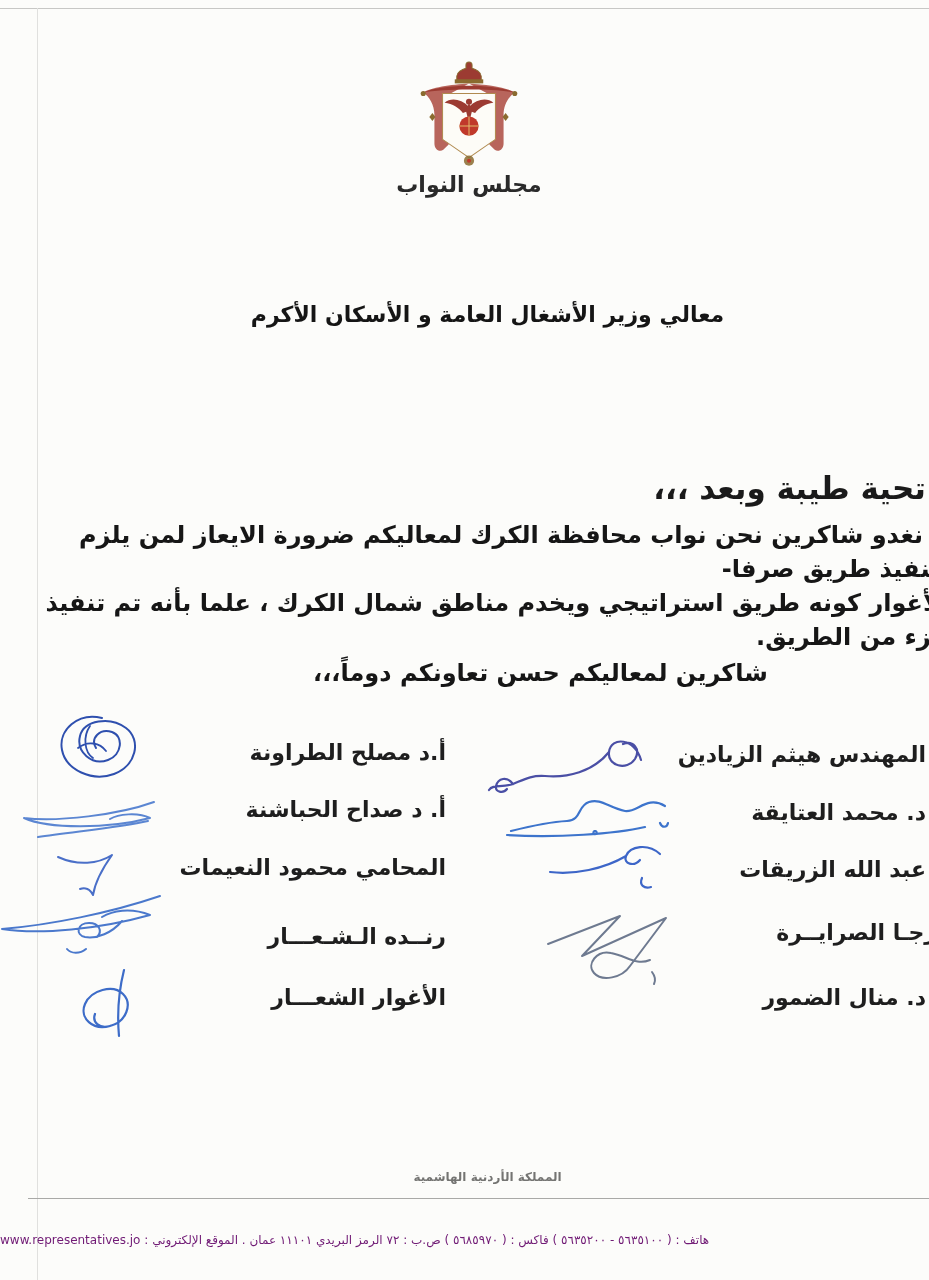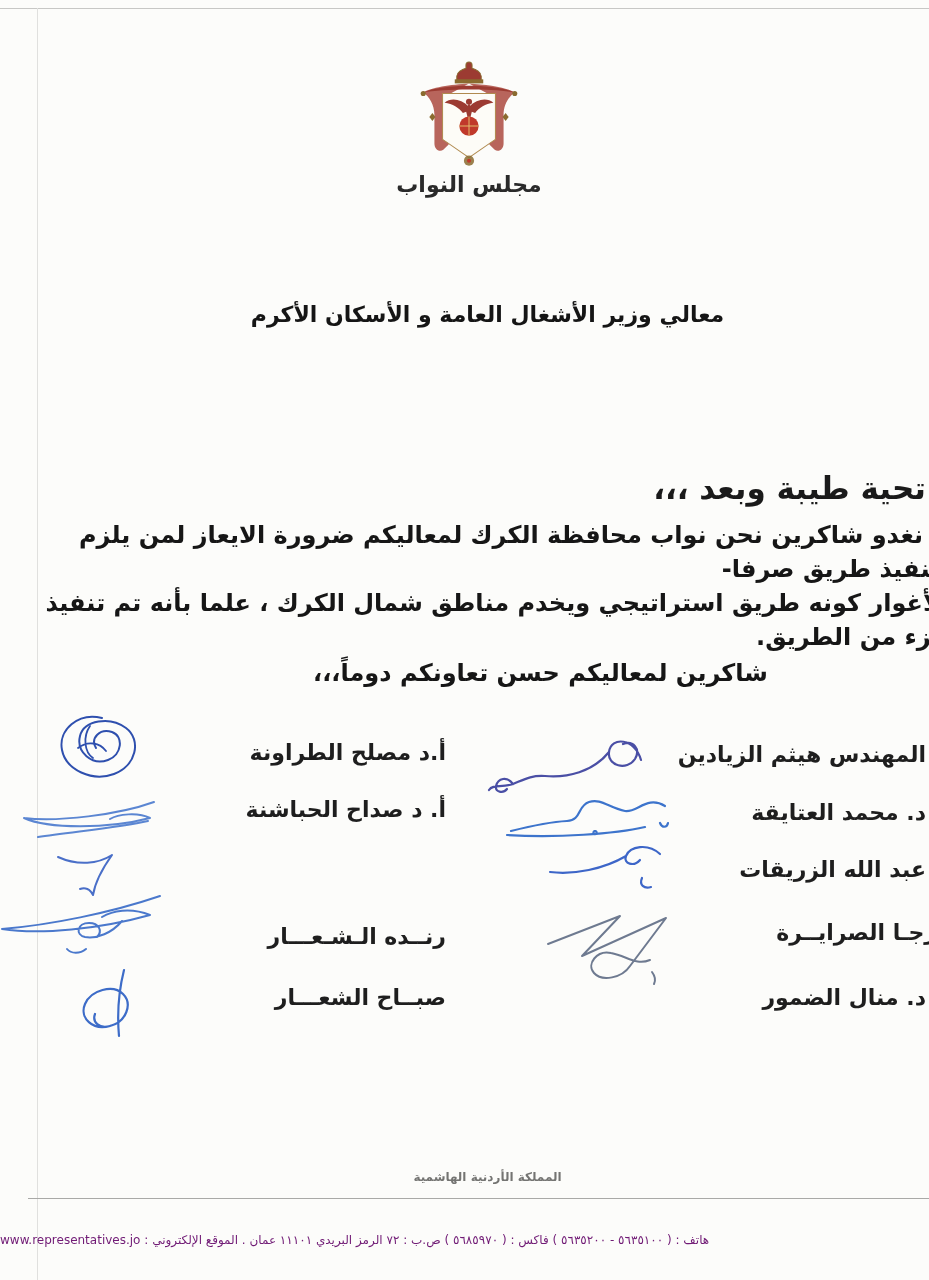--- a/index.html
+++ b/index.html
@@ -123,22 +123,23 @@
   </div>
 
   <div class="name" style="top:742px;right:49px;">المهندس هيثم الزيادين</div>
   <div class="name" style="top:800px;right:49px;">د. محمد العتايقة</div>
   <div class="name" style="top:857px;right:49px;">عبد الله الزريقات</div>
   <div class="name" style="top:920px;right:38px;">رجـا الصرايــرة</div>
   <div class="name" style="top:985px;right:49px;margin-left:24px;">د. منال الضمور</div>
 
   <div class="name" style="top:797px;right:529px;">أ. د صداح الحباشنة</div>
   <div class="name" style="top:740px;right:529px;">أ.د مصلح الطراونة</div>
+  <div class="name" style="top:855px;right:529px;">المحامي محمود النعيمات</div>
   <div class="name" style="top:924px;right:529px;">رنــده الـشـعـــار</div>
-  <div class="name" style="top:985px;right:529px;">صبــاح الشعـــار</div>
+  <div class="name" style="top:985px;right:529px;">الأغوار الشعـــار</div>
 
   <svg class="sig" style="left:483px;top:730px;" width="165" height="74" viewBox="0 0 165 74">
     <path stroke="#4a4fa5" stroke-width="2.2" d="M158,30 C152,8 128,6 126,22 C124,36 144,41 152,29 C158,19 150,10 140,14 M126,22 C110,42 84,48 62,46 C48,45 40,50 30,54 C18,58 10,54 6,60 M30,54 C24,46 15,48 13,56 C12,62 20,64 24,59"></path>
   </svg>
   <svg class="sig" style="left:497px;top:786px;" width="175" height="64" viewBox="0 0 175 64">
     <path stroke="#3d74cc" stroke-width="2.2" d="M168,20 C150,9 140,27 128,25 C112,22 104,12 92,16 C80,20 85,34 70,35 C50,36 30,41 14,45 M148,41 C118,48 60,52 10,49 M163,37 c2,5 7,5 8,0"></path>
     <path stroke="#3d74cc" stroke-width="2.2" d="M98,45 a1.6,1.6 0 1 0 .1,0"></path>
   </svg>
   <svg class="sig" style="left:542px;top:838px;" width="135" height="60" viewBox="0 0 135 60">
     <path stroke="#3d66c8" stroke-width="2.2" d="M118,16 C106,5 88,8 84,18 C81,26 92,29 98,22 M84,18 C62,31 32,37 8,34 M100,40 c-3,7 2,11 9,9"></path>

